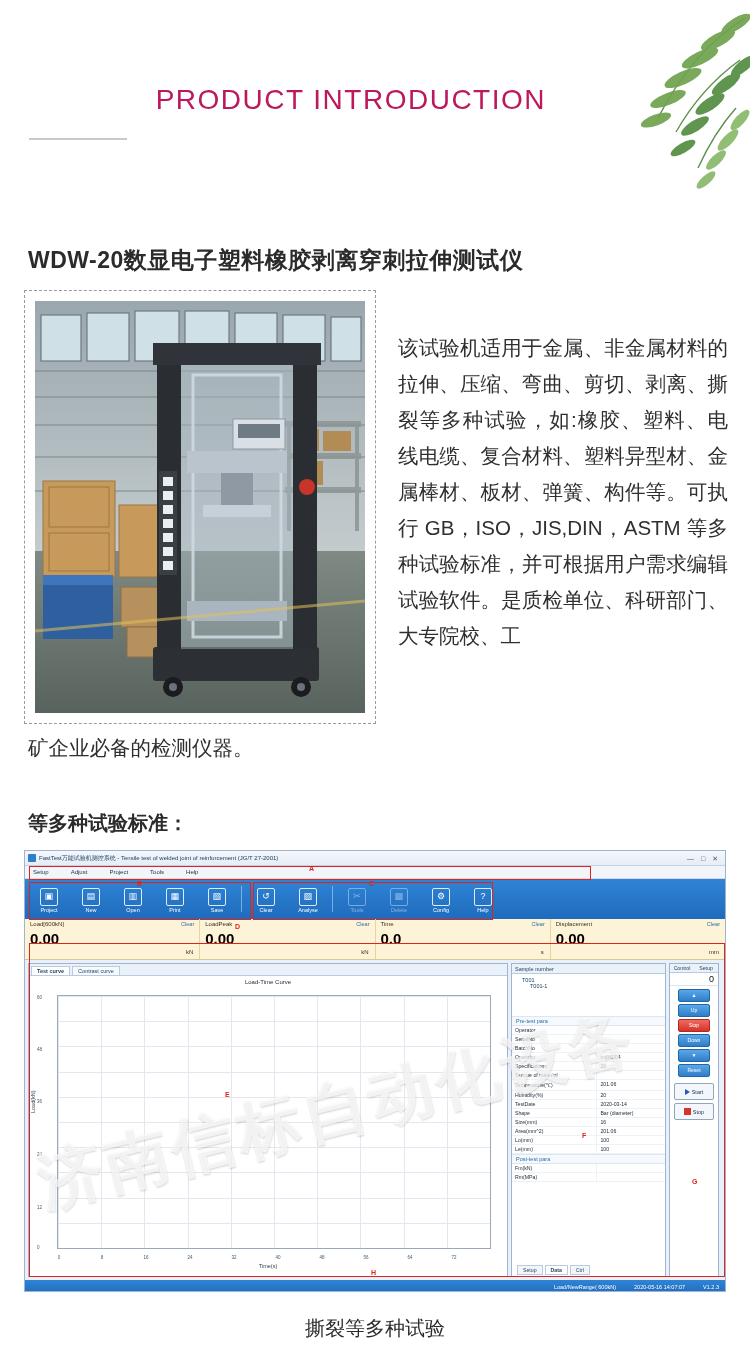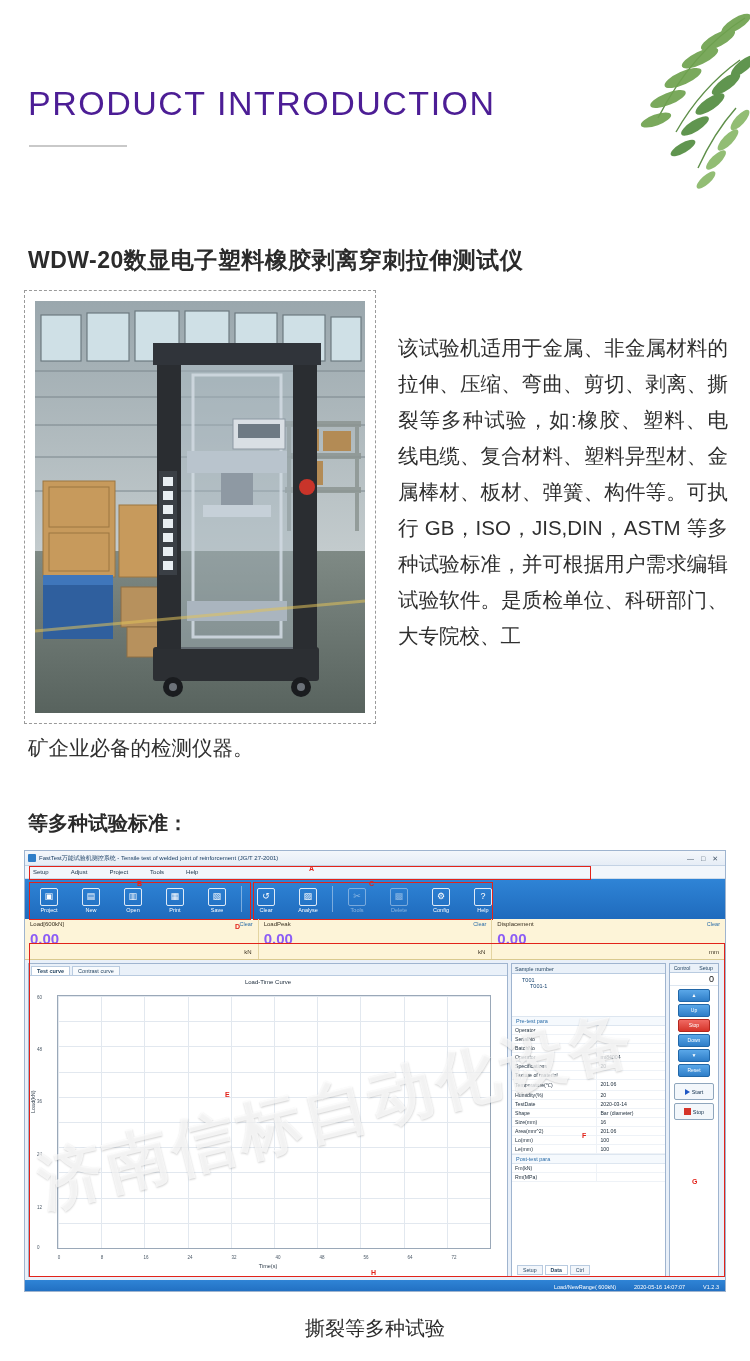--- a/index.html
+++ b/index.html
@@ -35,25 +35,26 @@
   .title-cn {
     font-size: 58px;
     font-weight: bold;
     color: #2b2b2b;
     letter-spacing: 2px;
     line-height: 1.05;
     margin: 0;
     font-family: "Liberation Sans", sans-serif;
   }
   .title-en {
-    font-size: 34px;
-    color: #4c1d95;
+    font-size: 28px;
+    color: #be185d;
     letter-spacing: 1.5px;
     margin: 22px 0 0 2px;
     font-weight: normal;
+    text-align: right;
   }
   .rule {
     width: 98px;
     height: 2px;
     background: #c9c9c9;
     margin: 22px 0 0 3px;
   }
 
   
   .product-name {
@@ -235,21 +236,21 @@
     border-right: 1px solid #e3d4a1;
     position: relative;
     padding: 2px 5px;
     box-sizing: border-box;
   }
   .readout:last-child { border-right: none; }
   .ro-label { font-size: 6px; color: #3a3020; }
   .ro-value {
     font-size: 15px;
     font-weight: bold;
-    color: #8b5cf6;
+    color: #000000;
     margin-top: 3px;
   }
   .ro-unit {
     position: absolute;
     right: 6px;
     bottom: 4px;
     font-size: 6px;
     color: #3a3020;
   }
   .ro-clear {
@@ -713,20 +714,26 @@
       <div class="ro-unit">kN</div>
       <div class="ro-clear">Clear</div>
     </div>
     <div class="readout">
       <div class="ro-label">LoadPeak</div>
       <div class="ro-value">0.00</div>
       <div class="ro-unit">kN</div>
       <div class="ro-clear">Clear</div>
     </div>
     <div class="readout">
+      <div class="ro-label">Time</div>
+      <div class="ro-value">0.0</div>
+      <div class="ro-unit">s</div>
+      <div class="ro-clear">Clear</div>
+    </div>
+    <div class="readout">
       <div class="ro-label">Displacement</div>
       <div class="ro-value">0.00</div>
       <div class="ro-unit">mm</div>
       <div class="ro-clear">Clear</div>
     </div>
   </div>
 
   <div class="app-body">
 
     <div class="panel chart-panel">

